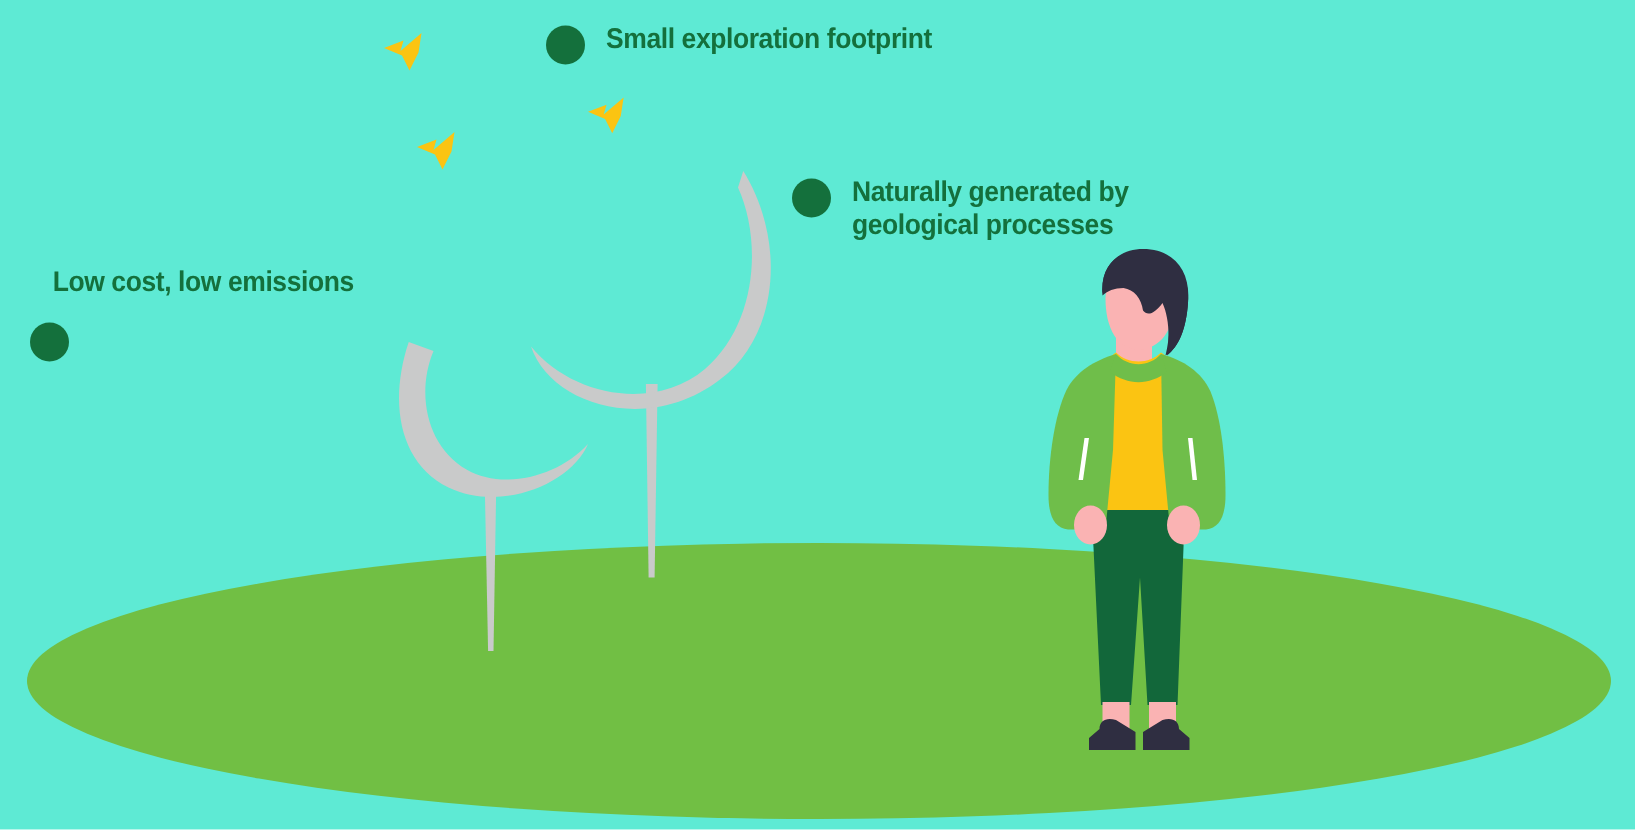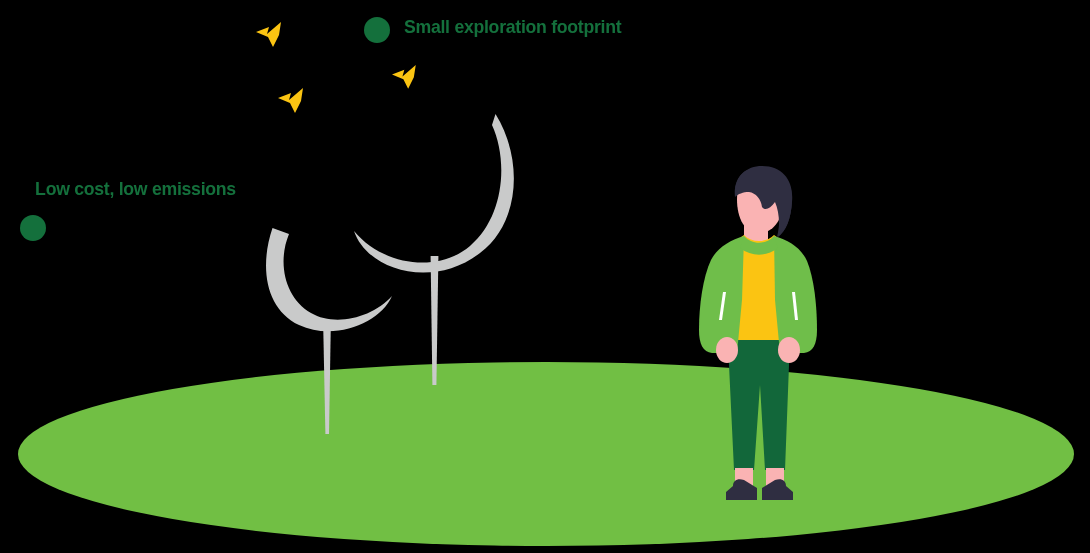--- a/index.html
+++ b/index.html
@@ -7,21 +7,21 @@
     padding: 0;
     background: #ffffff;
   }
   body {
     font-family: "Liberation Sans", sans-serif;
   }
   #scene {
     position: relative;
     width: 1090px;
     height: 553px;
-    background: #000000;
+    background: #5eead4;
     overflow: hidden;
   }
   #scene-svg {
     position: absolute;
     left: 0;
     top: 0;
     width: 1090px;
     height: 553px;
     display: block;
   }
@@ -231,19 +231,24 @@
                L 793 492
                Z" fill="#2F2E41"></path>
     </g>
   </svg>
 
   <div class="callout" id="callout-footprint">
     <span class="bullet-dot"></span>
     <span class="callout-text">Small exploration footprint</span>
   </div>
 
+  <div class="callout" id="callout-geological">
+    <span class="bullet-dot"></span>
+    <span class="callout-text">Naturally generated by
+geological processes</span>
+  </div>
 
   <div class="callout text-left" id="callout-lowcost">
     <span class="callout-text">Low cost, low emissions</span>
     <span class="bullet-dot"></span>
   </div>
 
 </div>
 
 </body></html>

